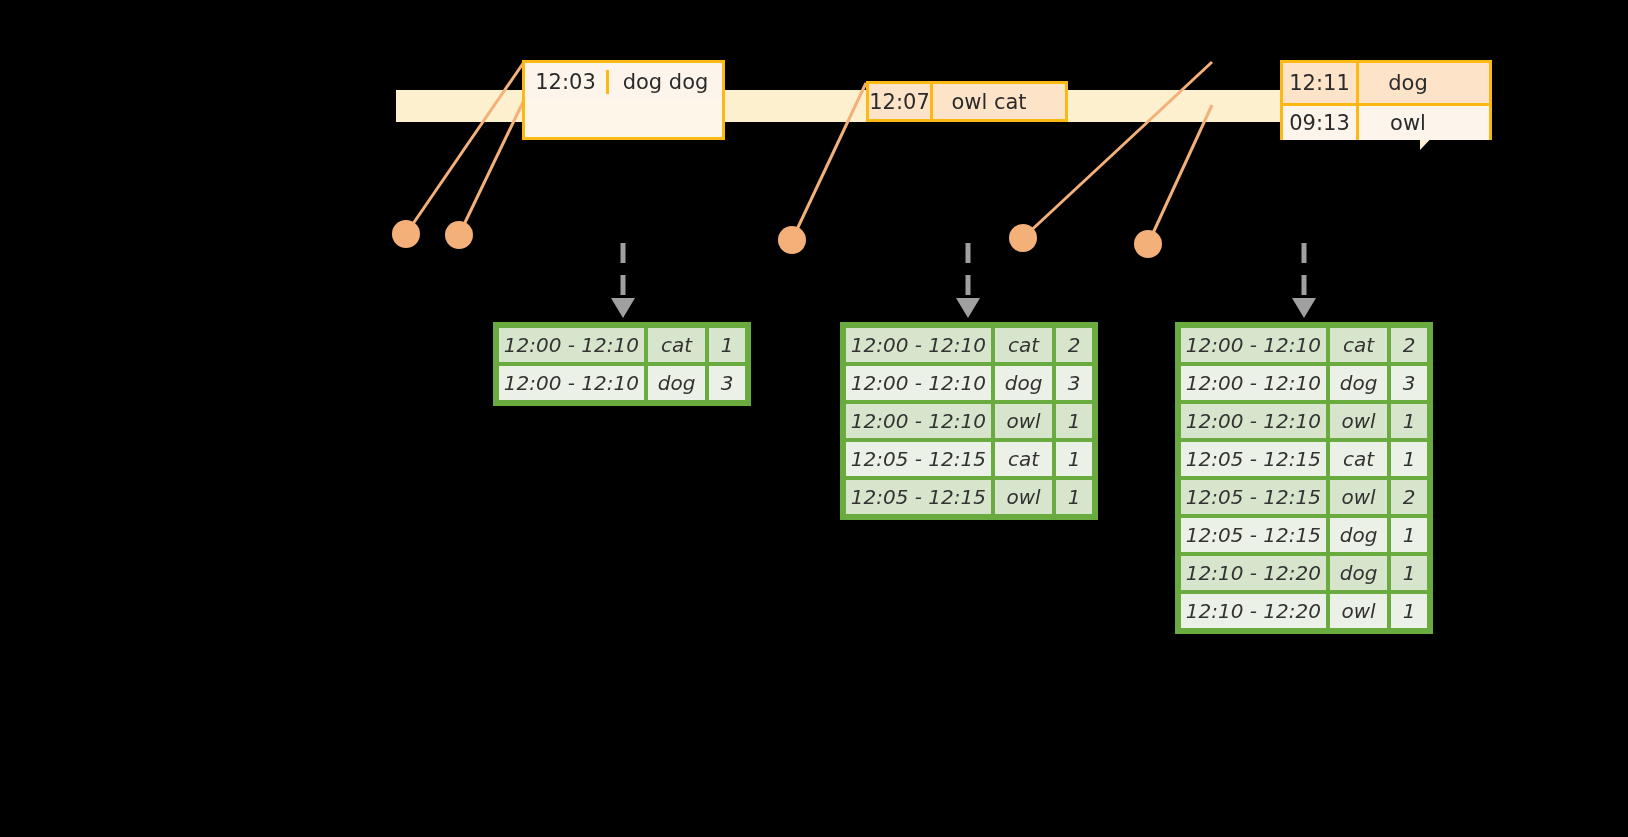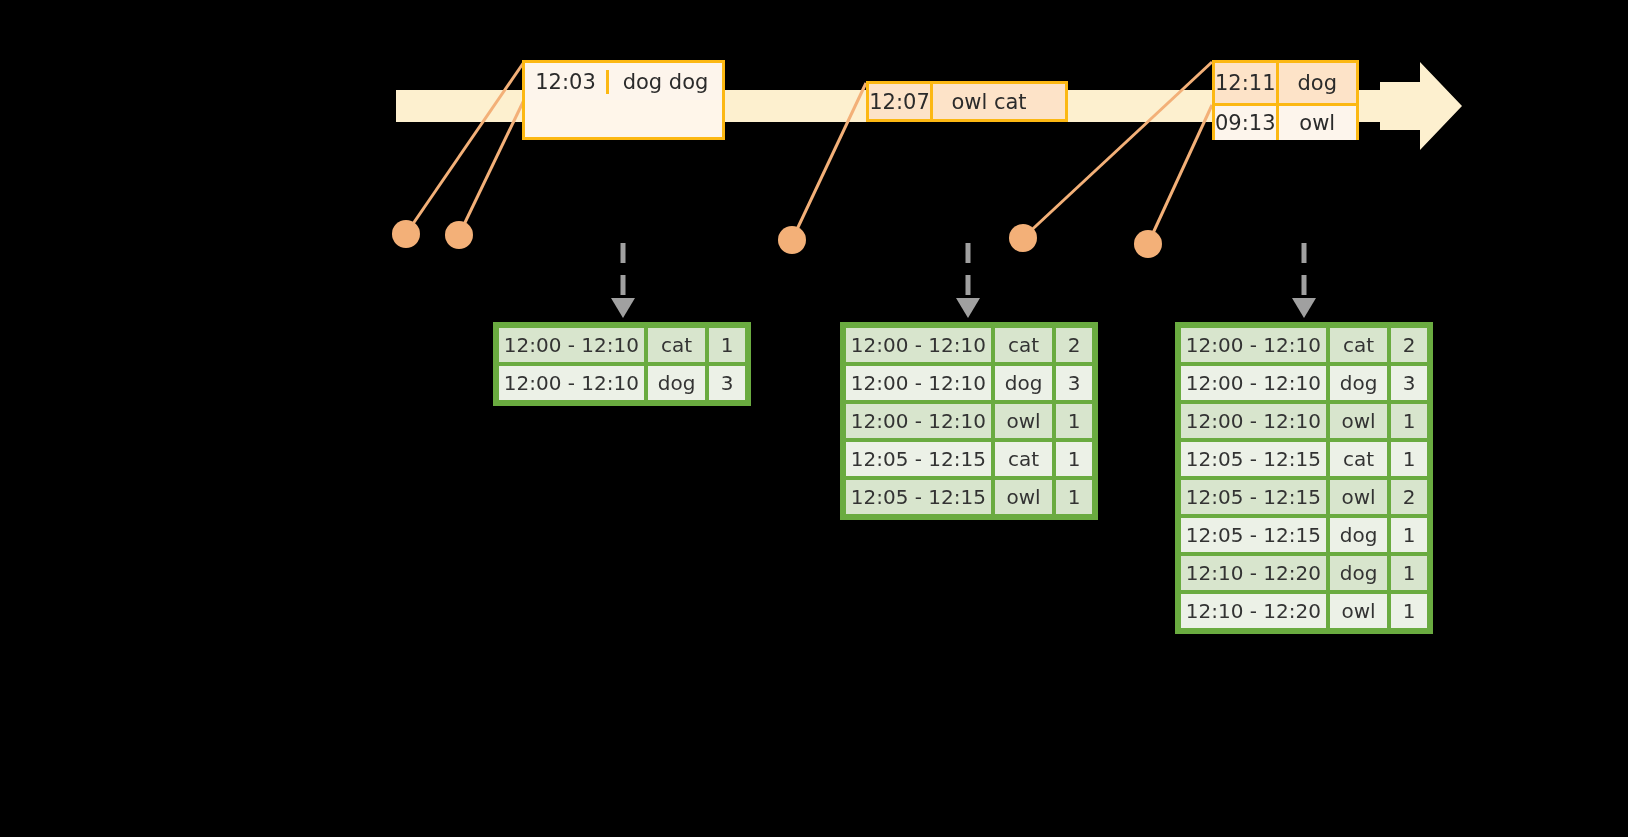--- a/index.html
+++ b/index.html
@@ -24,21 +24,21 @@
             justify-content:center;color:#2b2b2b;font-size:21px;}
 
   
   .dot{position:absolute;border-radius:50%;background:#f3b078;}
   svg.lines{position:absolute;left:0;top:0;width:1628px;height:837px;
             pointer-events:none;}
 
   
   .res-table{position:absolute;border:4px solid #6aab40;box-sizing:border-box;
              background:#6aab40;display:flex;flex-direction:column;}
-  .res-row{display:flex;box-sizing:border-box;height:38px;}
+  .res-row{display:flex;box-sizing:border-box;height:38px;font-style:italic;}
   .res-cell{box-sizing:border-box;display:flex;align-items:center;
             justify-content:center;color:#333;font-size:20px;
             border:2px solid #6aab40;}
   .rowA .res-cell{background:#d8e5cd;}
   .rowB .res-cell{background:#ecf1e7;}
 </style>
 </head>
 <body>
 
 <div id="stage">
@@ -69,21 +69,21 @@
     </div>
   </div>
 
   <div class="evt-box" style="left:866px;top:81px;width:202px;height:41px;">
     <div class="evt-row shade" style="height:35px;">
       <div class="evt-time" style="width:64px;">12:07</div>
       <div class="evt-word" style="width:112px;">owl cat</div>
     </div>
   </div>
 
-  <div class="evt-box" style="left:1212px;top:60px;width:147px;height:80px;">
+  <div class="evt-box" style="left:1280px;top:60px;width:212px;height:80px;">
     <div class="evt-row shade" style="height:40px;">
       <div class="evt-time" style="width:76px;">12:11</div>
       <div class="evt-word" style="width:98px;">dog</div>
     </div>
     <div class="evt-row plain" style="height:37px;">
       <div class="evt-time" style="width:76px;">09:13</div>
       <div class="evt-word" style="width:98px;">owl</div>
     </div>
   </div>
 

